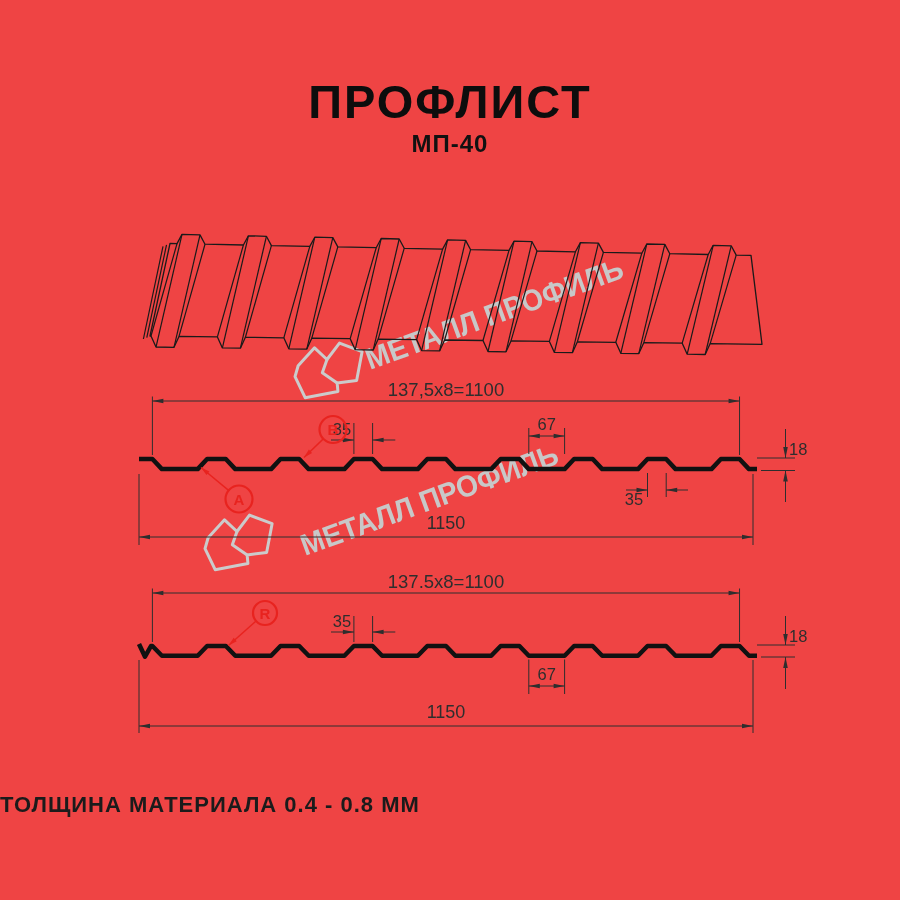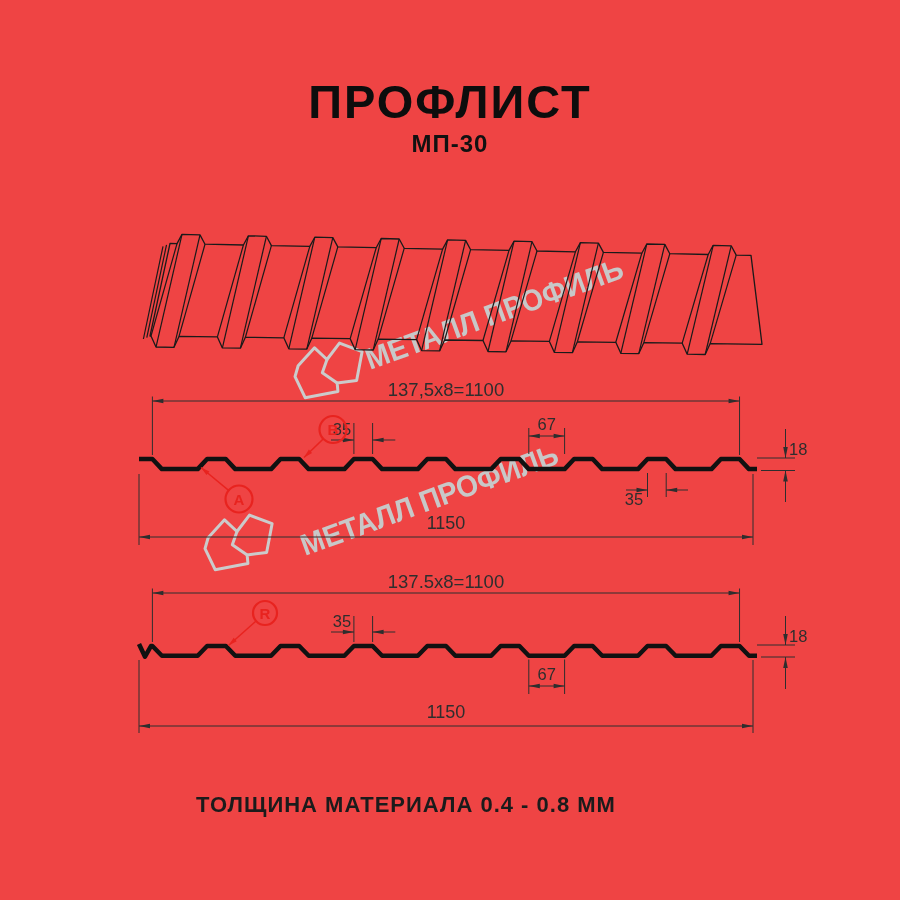--- a/index.html
+++ b/index.html
@@ -2,31 +2,31 @@
 <html><head>
 <meta charset="utf-8">
 <style>
   html,body{margin:0;padding:0;background:#ffffff;}
   .canvas{position:relative;width:900px;height:900px;background:#ef4444;overflow:hidden;
           font-family:"Liberation Sans",sans-serif;}
   .page-title{position:absolute;top:74px;left:0;width:900px;text-align:center;
               font-size:47px;font-weight:bold;letter-spacing:2px;color:#0d0d0d;}
   .page-subtitle{position:absolute;top:130px;left:0;width:900px;text-align:center;
               font-size:24px;font-weight:bold;letter-spacing:1px;color:#111;}
-  .thickness-note{position:absolute;top:792px;left:0;width:812px;text-align:center;
+  .thickness-note{position:absolute;top:792px;left:0;width:812px;
               font-size:22px;font-weight:bold;letter-spacing:1px;color:#1b1b1b;}
   svg{position:absolute;top:0;left:0;}
   text.dim-t{font-family:"Liberation Sans",sans-serif;}
 </style>
 </head>
 <body>
 
 <div class="canvas">
   <div class="page-title">ПРОФЛИСТ</div>
-  <div class="page-subtitle">МП-30</div>
+  <div class="page-subtitle">МП-40</div>
   <svg id="tech" width="900" height="900" viewBox="0 0 900 900">
       <g>
         <path d="M298.14 365.74L314.52 347.8L327 359.5L339.48 343.12L362.1 351.7L356.64 380.56L337.14 382.9L337.92 391.48L305.16 397.72L295.02 376.66Z" fill="none" stroke="#cbcbcb" stroke-width="3" stroke-linejoin="round"></path>
         <path d="M327 359.5L322.32 372.76L337.14 382.9" fill="none" stroke="#cbcbcb" stroke-width="3" stroke-linejoin="round"></path>
         <text x="370" y="370" transform="rotate(-20 370 370)" textLength="272" lengthAdjust="spacingAndGlyphs" font-size="30" font-weight="bold" fill="#c8c8c8" font-family="&quot;Liberation Sans&quot;,sans-serif">МЕТАЛЛ ПРОФИЛЬ</text>
       </g>
       <g>
         <path d="M208.14 537.74L224.52 519.8L237 531.5L249.48000000000002 515.12L272.1 523.7L266.64 552.56L247.14 554.9L247.92000000000002 563.48L215.16 569.72L205.02 548.66Z" fill="none" stroke="#cbcbcb" stroke-width="3" stroke-linejoin="round"></path>
         <path d="M237 531.5L232.32 544.76L247.14 554.9" fill="none" stroke="#cbcbcb" stroke-width="3" stroke-linejoin="round"></path>
         <text x="305" y="556" transform="rotate(-20 305 556)" textLength="272" lengthAdjust="spacingAndGlyphs" font-size="30" font-weight="bold" fill="#c8c8c8" font-family="&quot;Liberation Sans&quot;,sans-serif">МЕТАЛЛ ПРОФИЛЬ</text>

